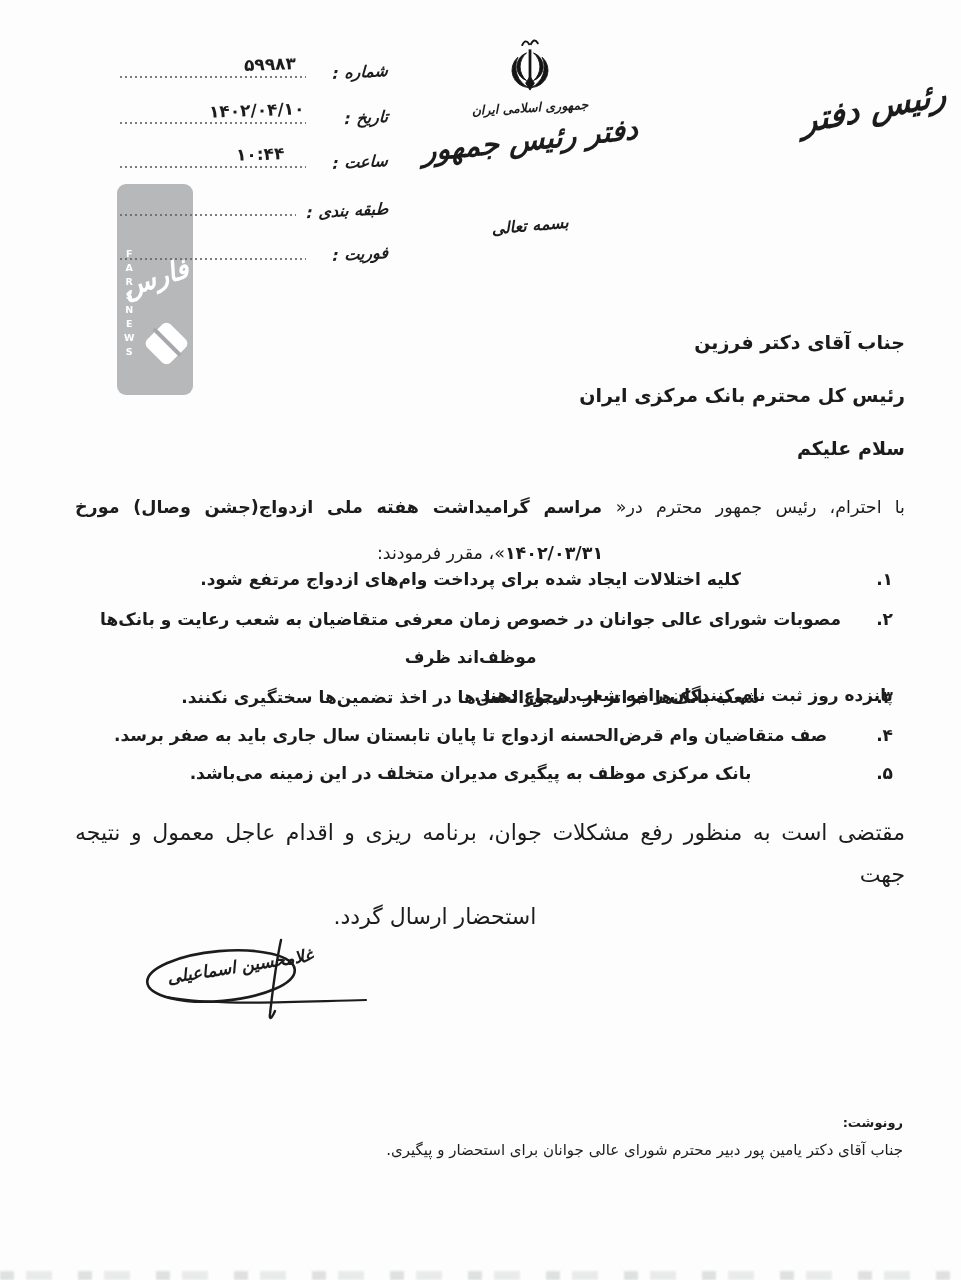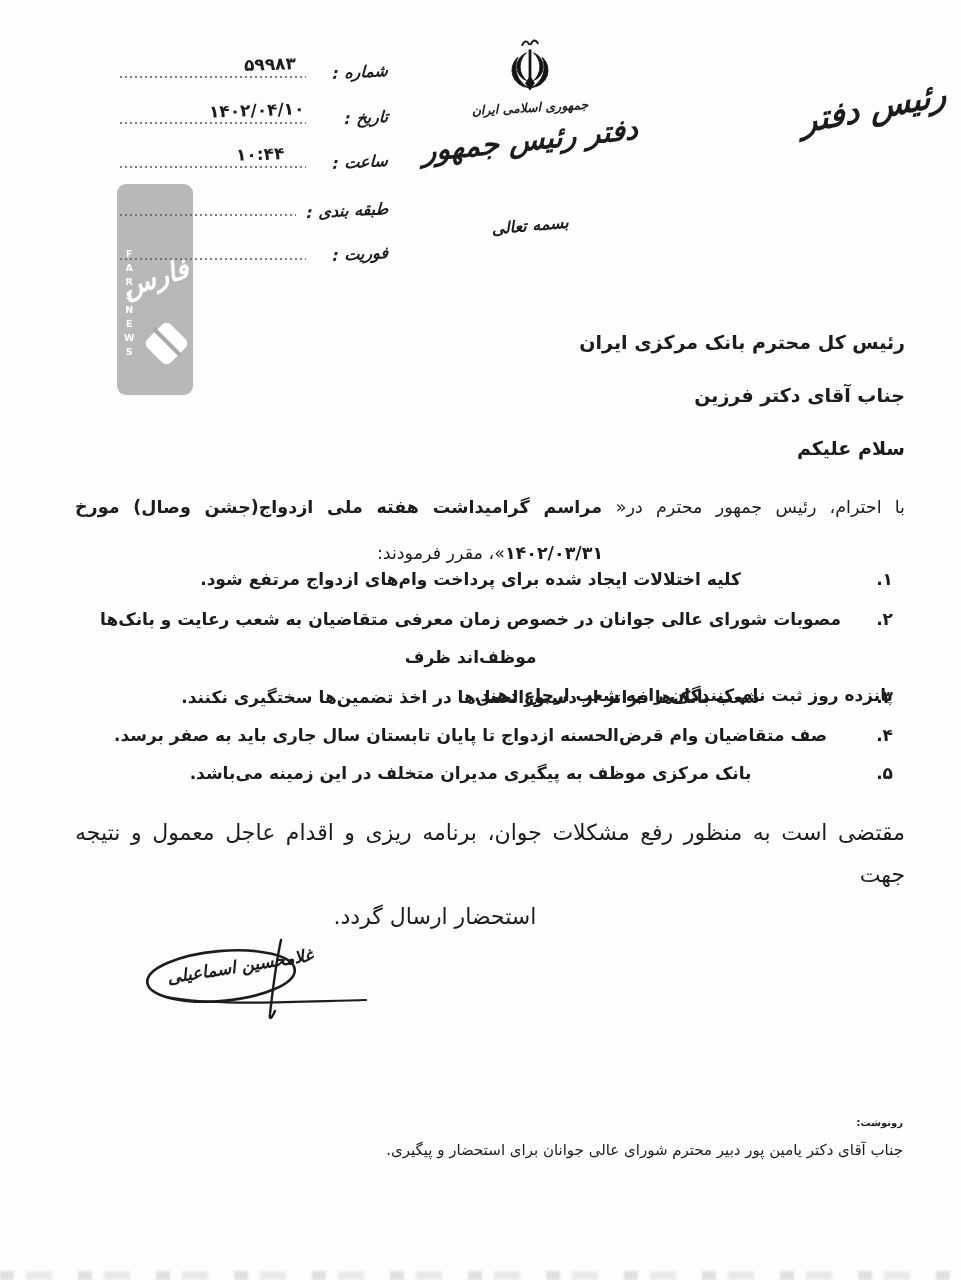--- a/index.html
+++ b/index.html
@@ -100,21 +100,21 @@
   .dir-text { flex:1 1 auto; text-align:center; }
   .dir-cont { text-align:right; padding-left:160px; }
 
   .closing { position:absolute; top:812px; right:56px; left:75px; font-size:22px; line-height:42px; z-index:3; }
   .closing .justify-line { text-align:justify; text-align-last:justify; }
   .closing .line2 { text-align:center; padding-right:110px; }
 
   .signature { position:absolute; top:928px; left:123px; width:275px; height:120px; z-index:3; }
 
   .cc { position:absolute; top:1110px; right:58px; left:58px; text-align:right; z-index:3; }
-  .cc-label { font-size:10px; font-weight:bold; line-height:26px; }
+  .cc-label { font-size:13px; font-weight:bold; line-height:26px; }
   .cc-line { font-size:15px; line-height:28px; }
 
   
   .footer-cut {
     position:absolute; bottom:0; left:0; right:0; height:9px;
     background-image:repeating-linear-gradient(90deg,
       rgba(110,120,118,.38) 0 14px, transparent 14px 26px,
       rgba(110,120,118,.25) 26px 52px, transparent 52px 78px);
     filter:blur(1px); opacity:.55;
   }
@@ -178,22 +178,22 @@
     <span>E</span>
     <span>W</span>
     <span>S</span>
   </div>
   <div class="wm-logo-text">فارس</div>
   <div class="wm-diamond"></div>
   <div class="wm-diamond-notch"></div>
 </div>
 
 <div class="recipient">
+  <div class="r-line">جناب آقای دکتر فرزین</div>
   <div class="r-line">رئیس کل محترم بانک مرکزی ایران</div>
-  <div class="r-line">جناب آقای دکتر فرزین</div>
   <div class="r-line">سلام علیکم</div>
 </div>
 
 <div class="intro">
   <div class="justify-line"><span>با احترام، رئیس جمهور محترم در«</span><span class="b"> مراسم گرامیداشت هفته ملی ازدواج(جشن وصال) مورخ</span></div>
   <div class="line2"><span class="b">۱۴۰۲/۰۳/۳۱</span><span>»، مقرر فرمودند:</span></div>
 </div>
 
 <div class="directives">
   <div class="dir-row dir-flex" style="top:0">

